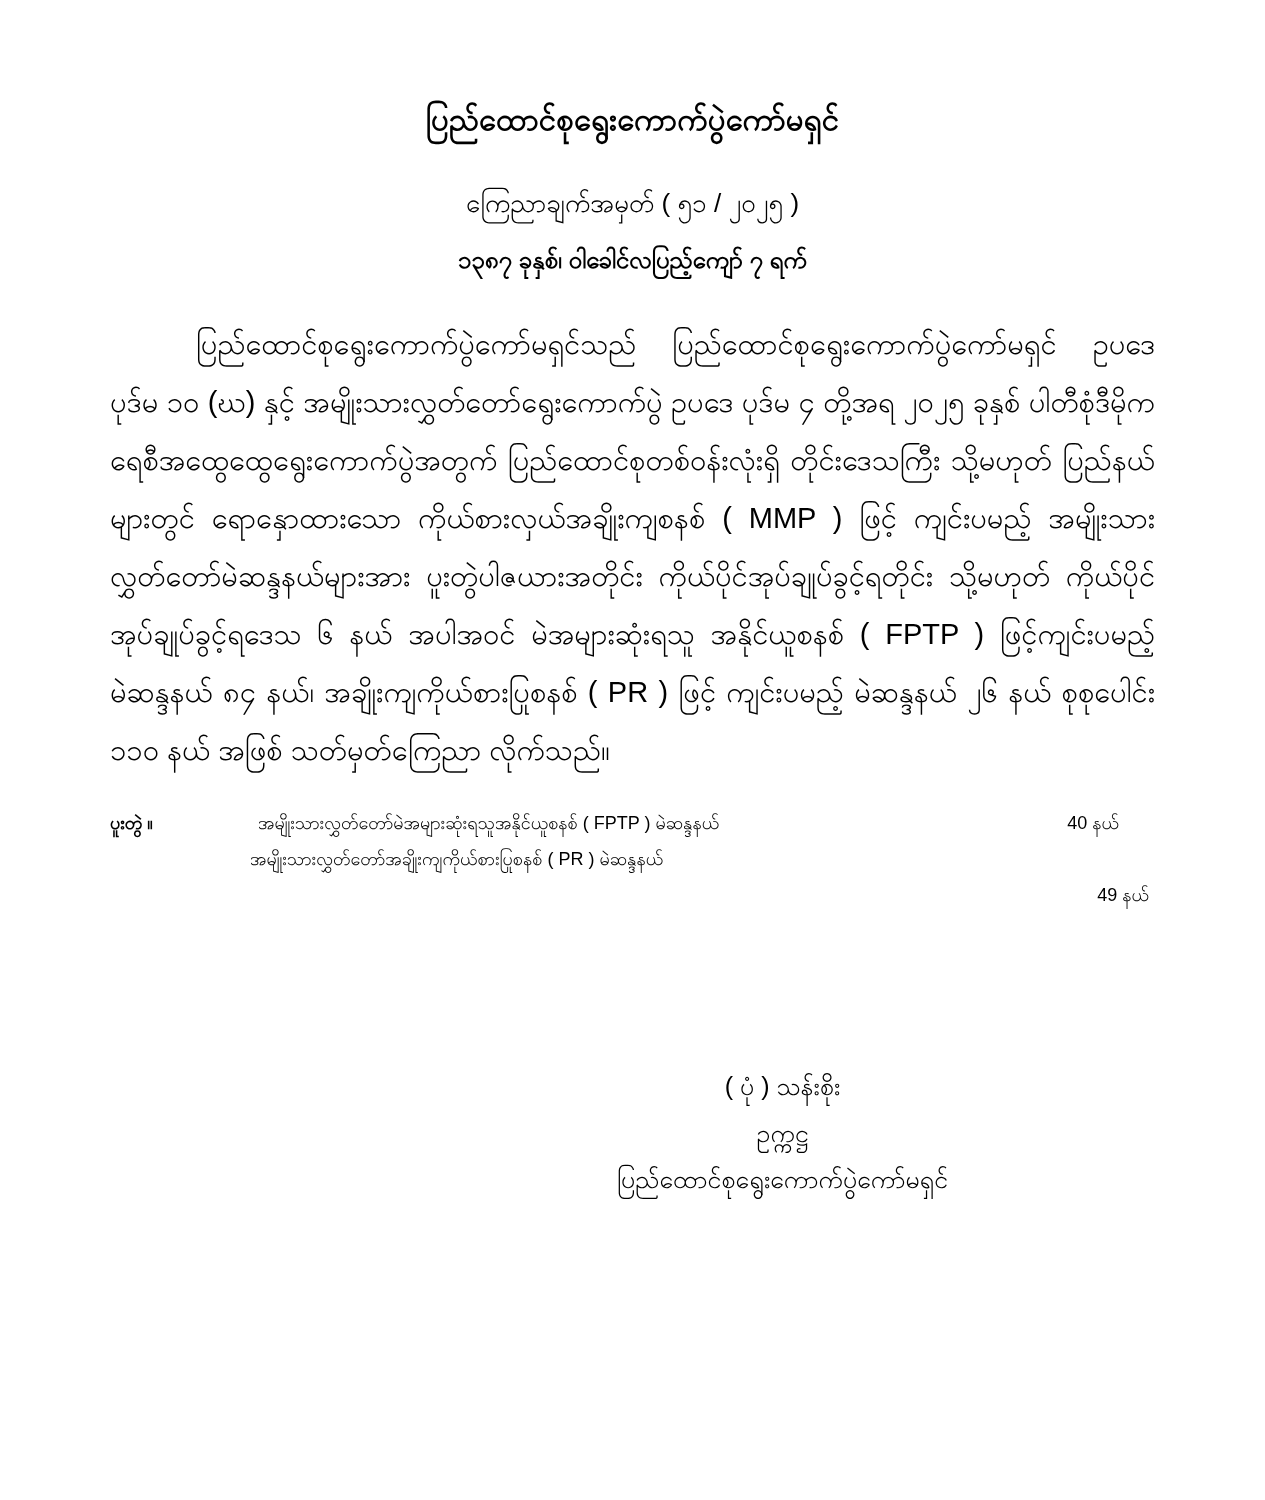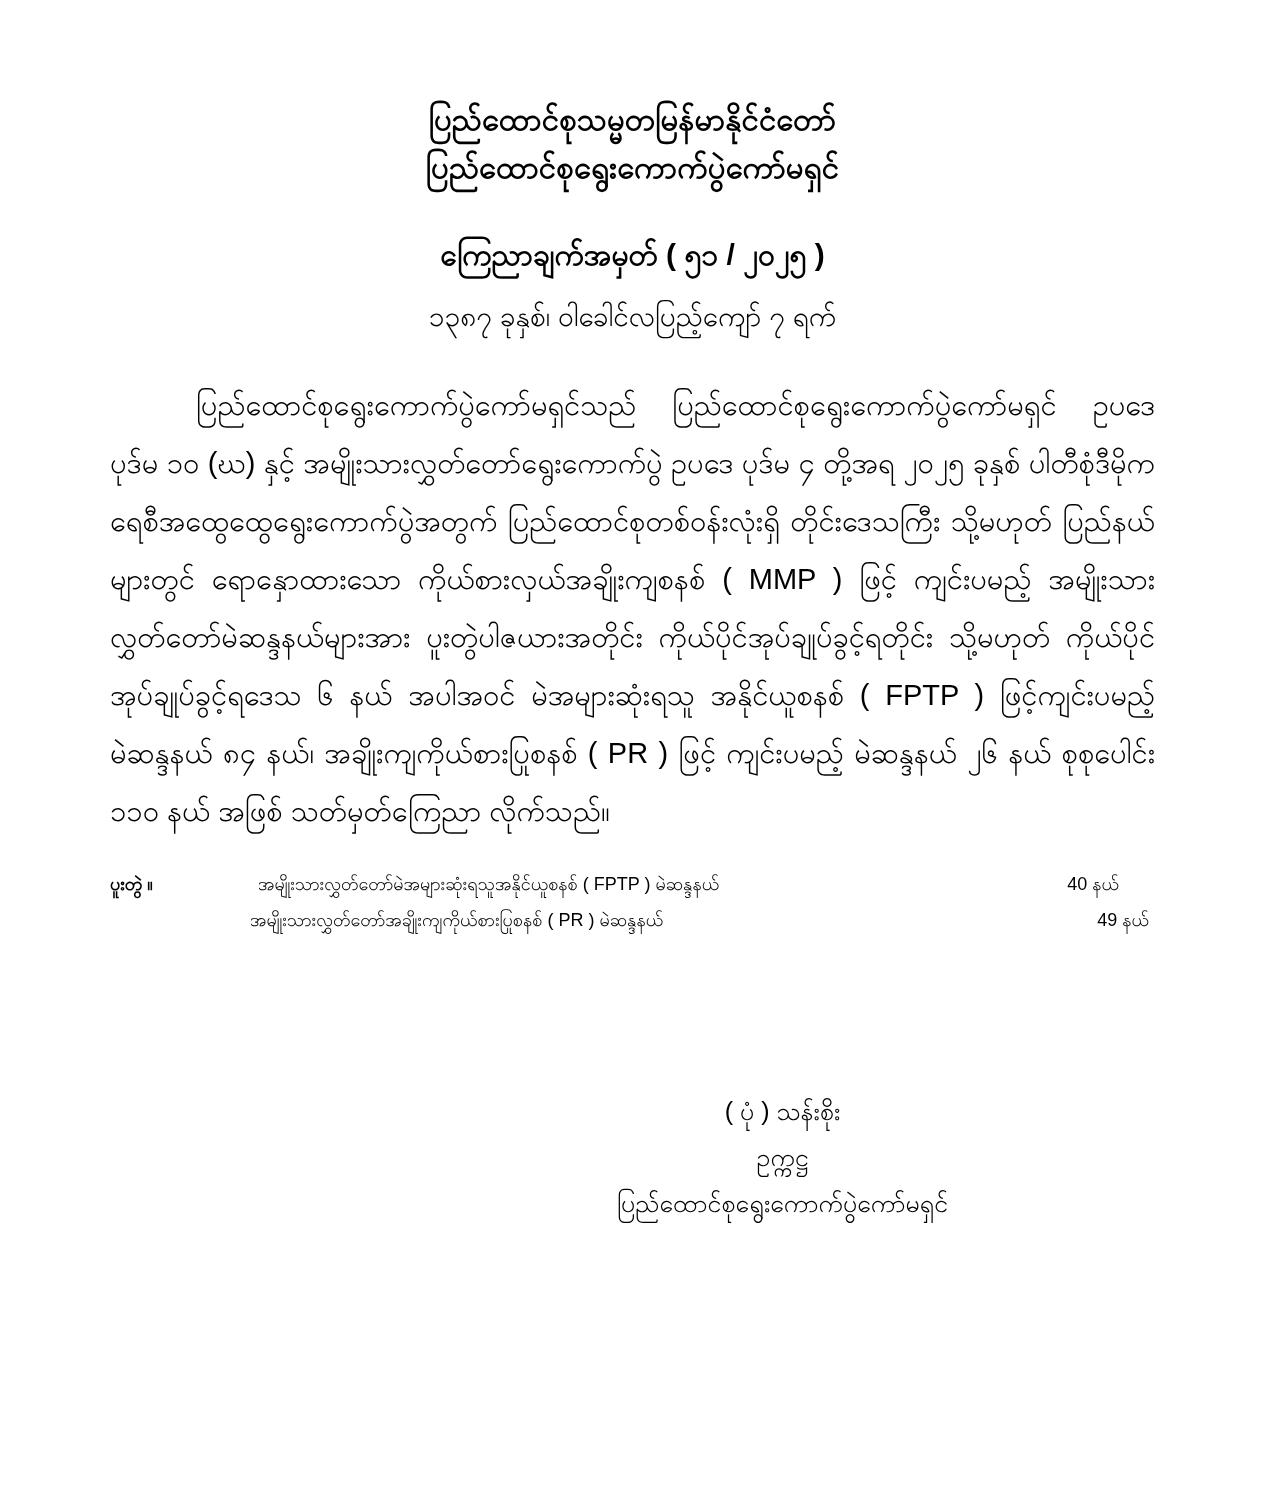--- a/index.html
+++ b/index.html
@@ -25,28 +25,28 @@
   .header-block {
     text-align: center;
   }
   .org-line {
     font-size: 31px;
     font-weight: bold;
     line-height: 1.55;
     letter-spacing: 0.2px;
   }
   .decl-no {
-    font-size: 30px;
-    font-weight: bold;
+    font-size: 26px;
+    font-weight: normal;
     margin-top: 40px;
     line-height: 1.5;
   }
   .date-line {
-    font-size: 28px;
-    font-weight: normal;
+    font-size: 24px;
+    font-weight: bold;
     line-height: 1.6;
     margin-top: 18px;
   }
   .date-line.second {
     margin-top: 6px;
   }
   .subject {
     font-size: 28px;
     font-weight: bold;
     text-align: center;
@@ -86,20 +86,21 @@
     margin-left: 8px;
   }
   .attach-value {
     margin-left: auto;
     white-space: nowrap;
     padding-right: 36px;
   }
   .attach-row.second {
     padding-left: 132px;
     box-sizing: border-box;
+    flex-direction: column;
   }
   .attach-row.second .attach-name {
     padding-left: 0;
   }
   .attach-row.second .attach-value {
     padding-right: 6px;
   }
   .signature {
     margin-top: 150px;
     text-align: center;
@@ -110,21 +111,20 @@
   .sig-name { white-space: nowrap; }
   .sig-title { white-space: nowrap; }
   .sig-org { white-space: nowrap; }
 </style>
 </head>
 <body>
 
 <div class="page">
 
   <div class="header-block">
-    <div class="org-line">ပြည်ထောင်စုသမ္မတမြန်မာနိုင်ငံတော်</div>
     <div class="org-line">ပြည်ထောင်စုရွေးကောက်ပွဲကော်မရှင်</div>
     <div class="decl-no">ကြေညာချက်အမှတ် ( ၅၁ / ၂၀၂၅ )</div>
     <div class="date-line">၁၃၈၇ ခုနှစ်၊ ဝါခေါင်လပြည့်ကျော် ၇ ရက်</div>
   </div>
 
 
   <div class="body-text">
     <p>ပြည်ထောင်စုရွေးကောက်ပွဲကော်မရှင်သည် ပြည်ထောင်စုရွေးကောက်ပွဲကော်မရှင် ဥပဒေ ပုဒ်မ ၁၀ (ဃ) နှင့် အမျိုးသားလွှတ်တော်ရွေးကောက်ပွဲ ဥပဒေ ပုဒ်မ ၄ တို့အရ ၂၀၂၅ ခုနှစ် ပါတီစုံဒီမိုကရေစီအထွေထွေရွေးကောက်ပွဲအတွက် ပြည်ထောင်စုတစ်ဝန်းလုံးရှိ တိုင်းဒေသကြီး သို့မဟုတ် ပြည်နယ်များတွင် ရောနှောထားသော ကိုယ်စားလှယ်အချိုးကျစနစ် ( MMP ) ဖြင့် ကျင်းပမည့် အမျိုးသားလွှတ်တော်မဲဆန္ဒနယ်များအား ပူးတွဲပါဇယားအတိုင်း ကိုယ်ပိုင်အုပ်ချုပ်ခွင့်ရတိုင်း သို့မဟုတ် ကိုယ်ပိုင်အုပ်ချုပ်ခွင့်ရဒေသ ၆ နယ် အပါအဝင် မဲအများဆုံးရသူ အနိုင်ယူစနစ် ( FPTP ) ဖြင့်ကျင်းပမည့် မဲဆန္ဒနယ် ၈၄ နယ်၊ အချိုးကျကိုယ်စားပြုစနစ် ( PR ) ဖြင့် ကျင်းပမည့် မဲဆန္ဒနယ် ၂၆ နယ် စုစုပေါင်း ၁၁၀ နယ် အဖြစ် သတ်မှတ်ကြေညာ လိုက်သည်။</p>
   </div>
 

